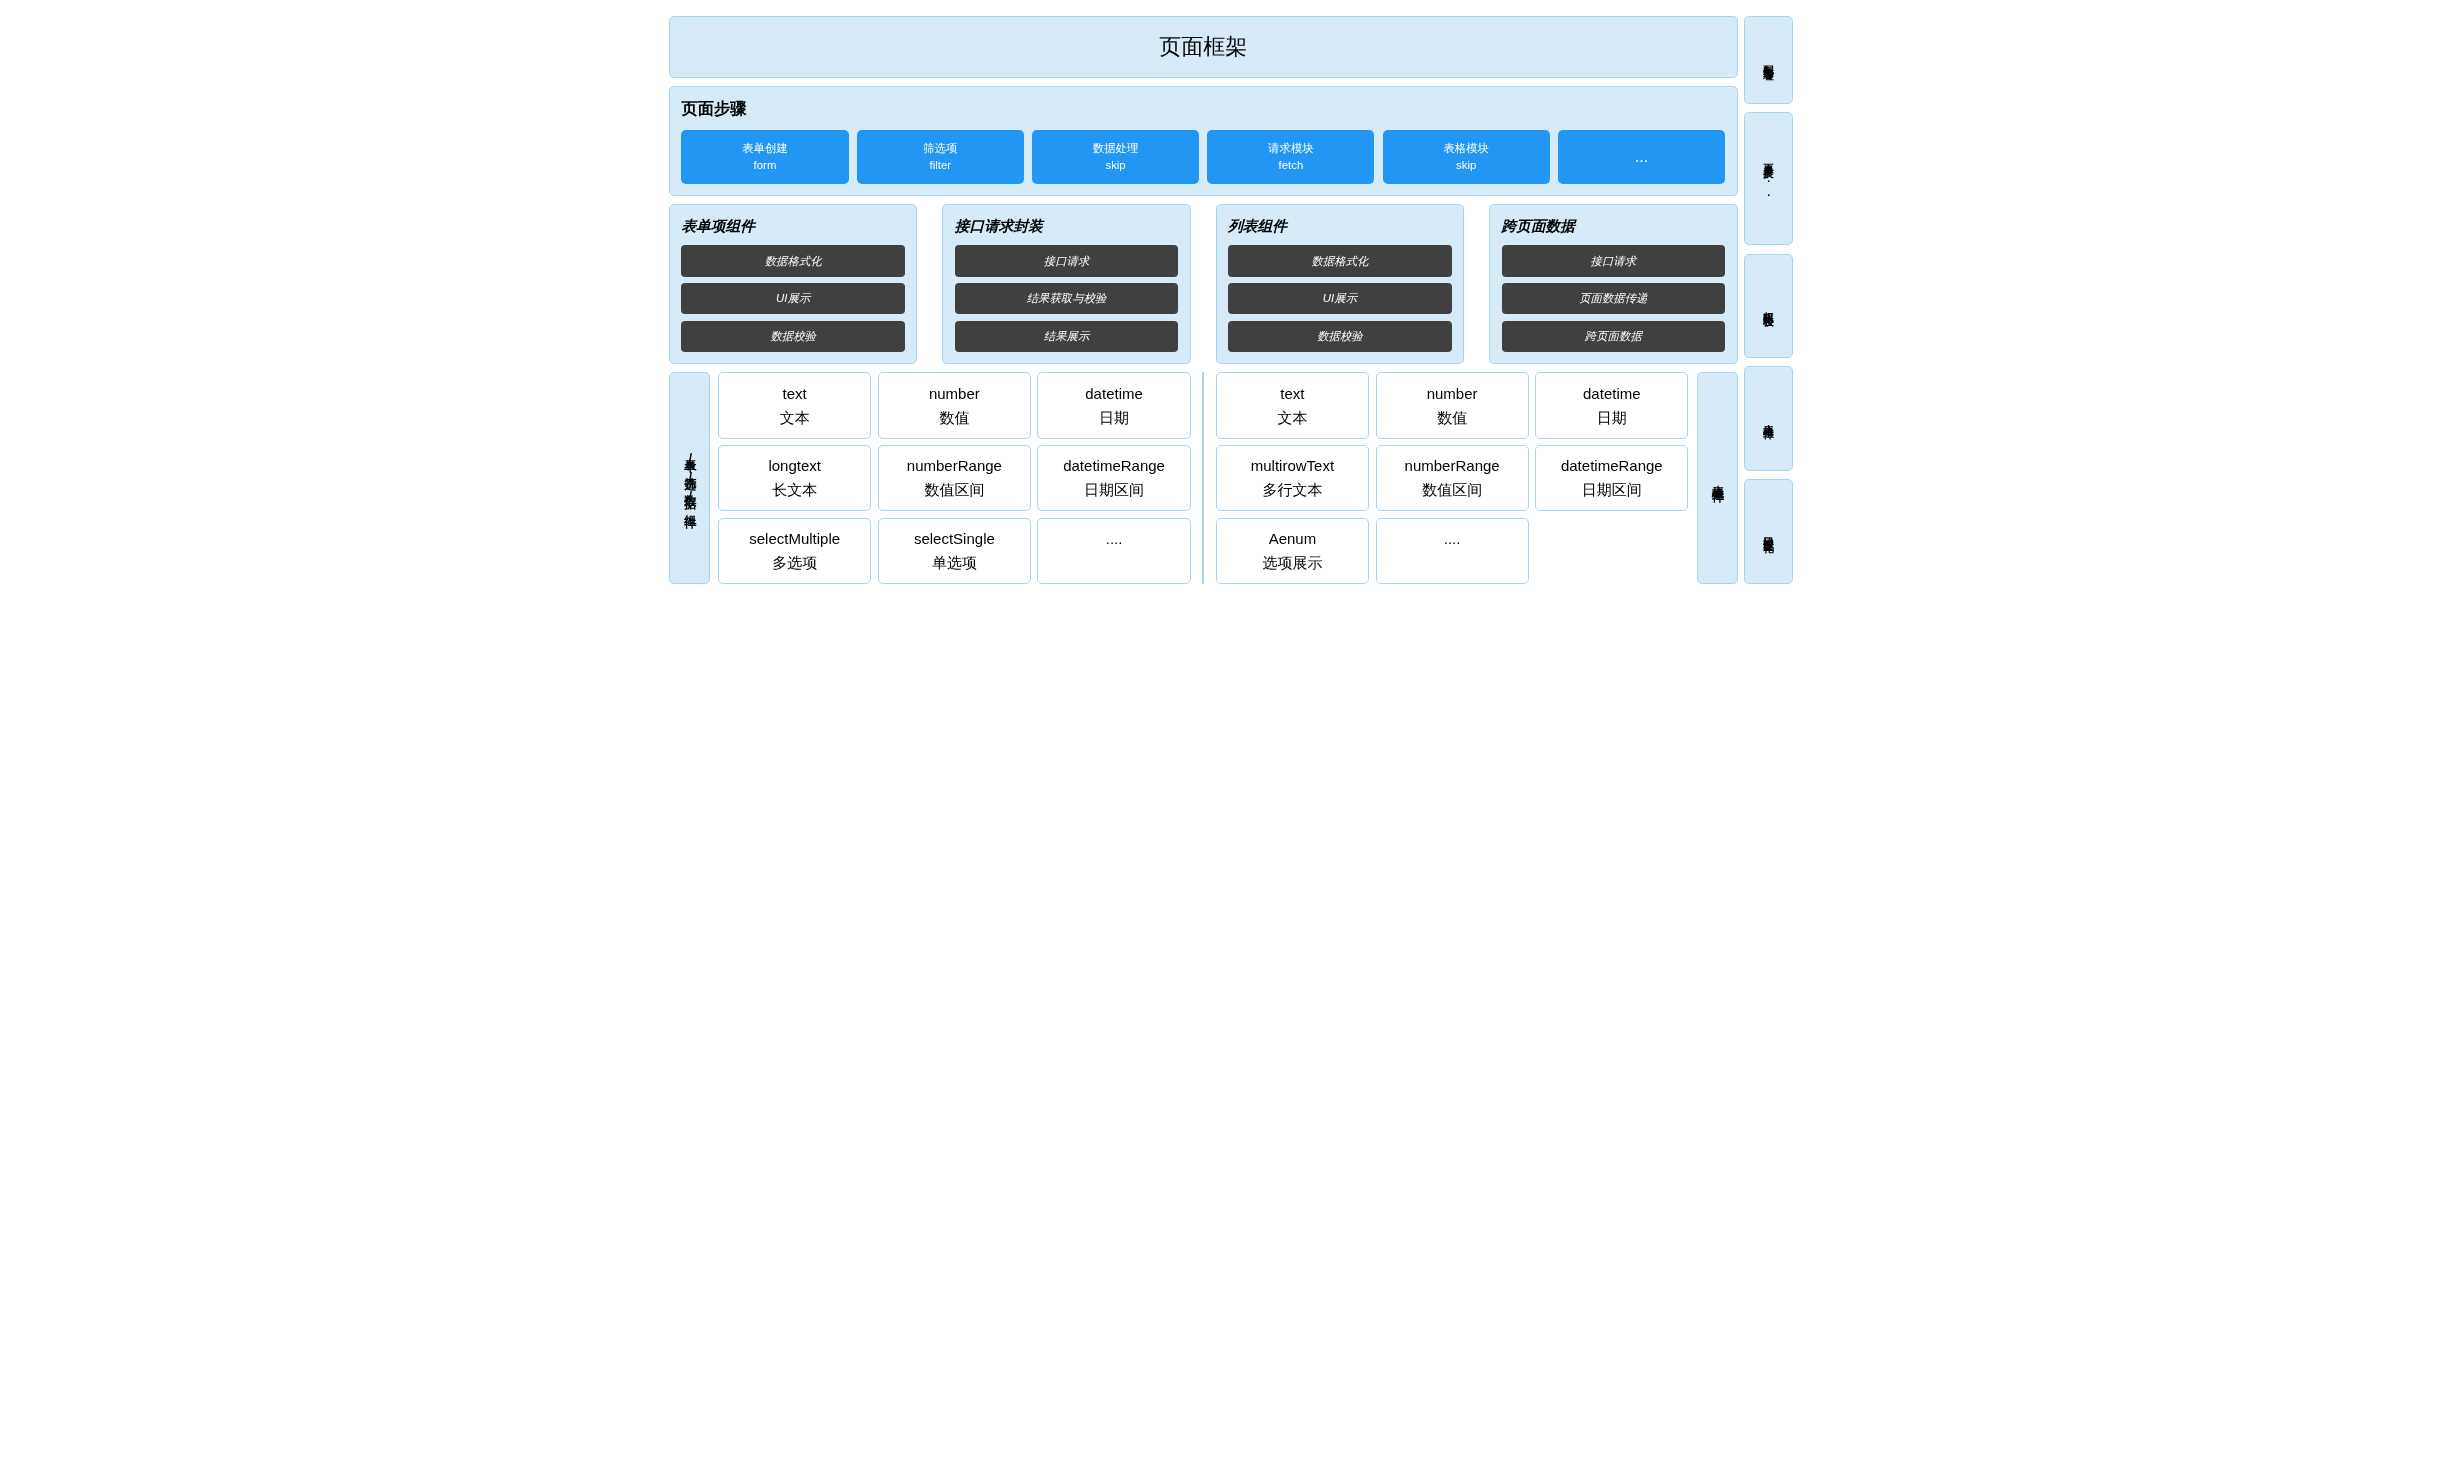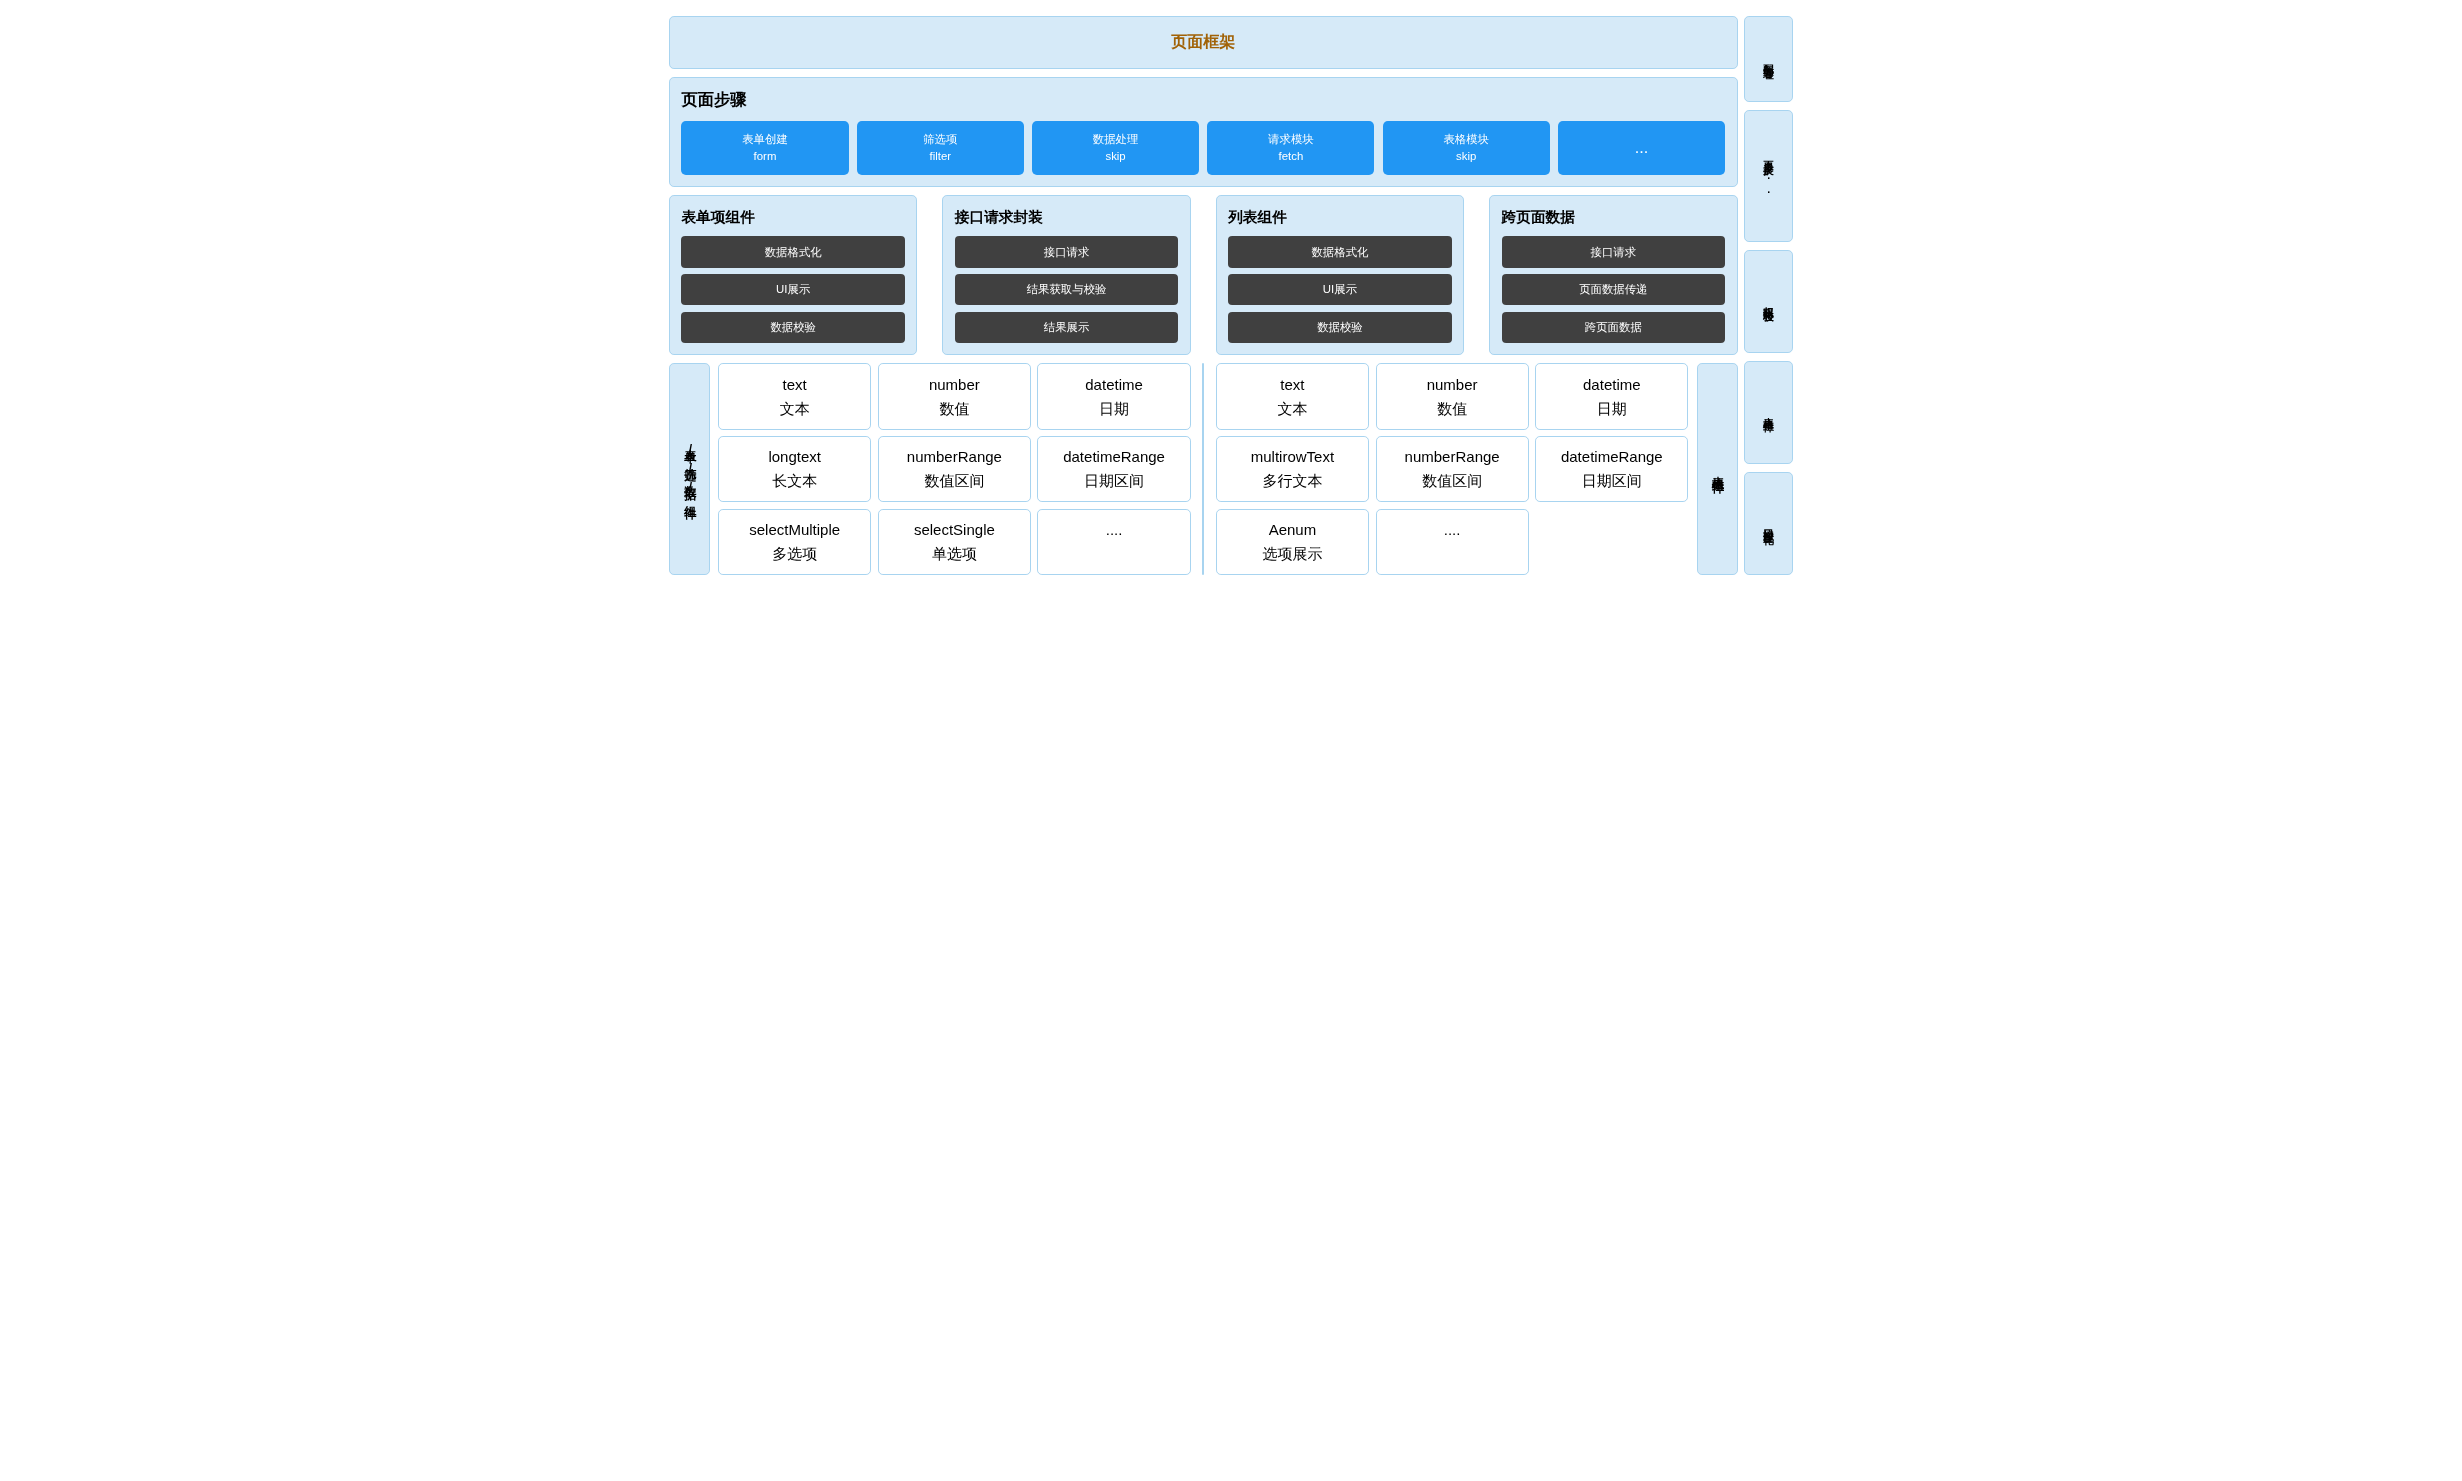--- a/index.html
+++ b/index.html
@@ -24,23 +24,23 @@
     }
     
     .page-frame {
       background: #d6eaf8;
       border: 1.6px solid #a8d4f0;
       border-radius: 4.9px;
       padding: 14.7px;
       text-align: center;
     }
     .page-frame-title {
-      font-size: 16px;
-      font-weight: bold;
-      color: #a16207;
+      font-size: 22px;
+      font-weight: normal;
+      color: #000000;
     }
     
     .page-steps-section {
       background: #d6eaf8;
       border: 1.6px solid #a8d4f0;
       border-radius: 4.9px;
       padding: 11.4px;
     }
     .section-title {
       font-size: 16.3px;
@@ -72,20 +72,21 @@
       text-align: center;
       font-size: 16.3px;
       display: flex;
       align-items: center;
       justify-content: center;
     }
     
     .middle-section {
       display: flex;
       gap: 25px;
+      font-style: italic;
     }
     .component-box {
       flex: 1;
       background: #d6eaf8;
       border: 1.6px solid #a8d4f0;
       border-radius: 4.9px;
       padding: 11.4px;
     }
     .component-box-title {
       font-size: 14.7px;

